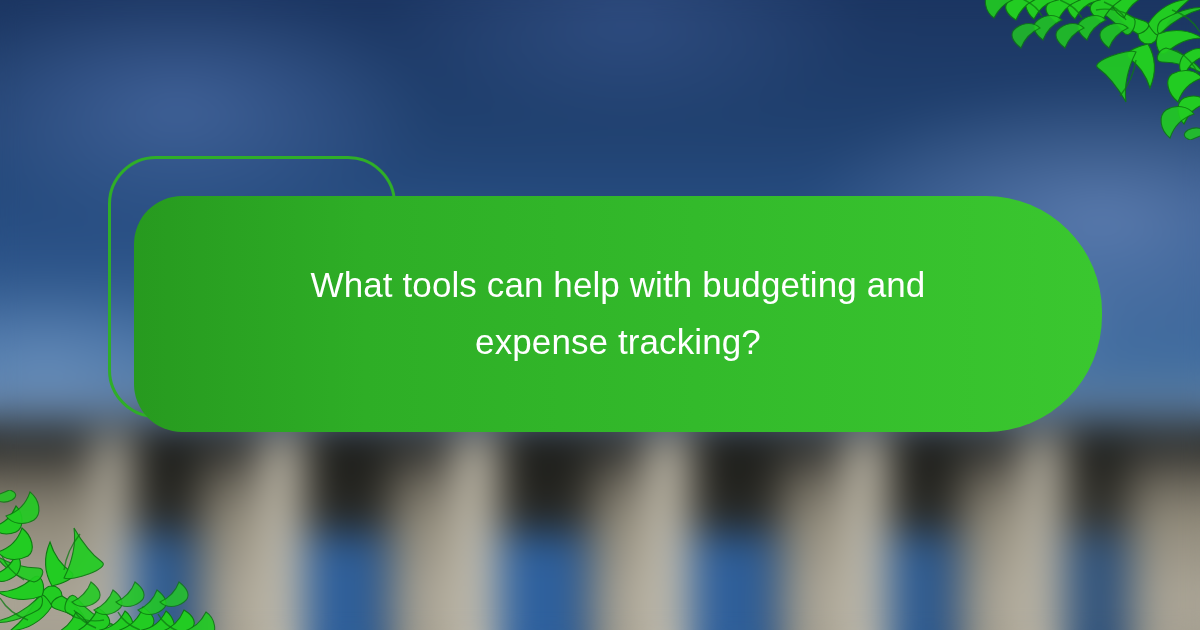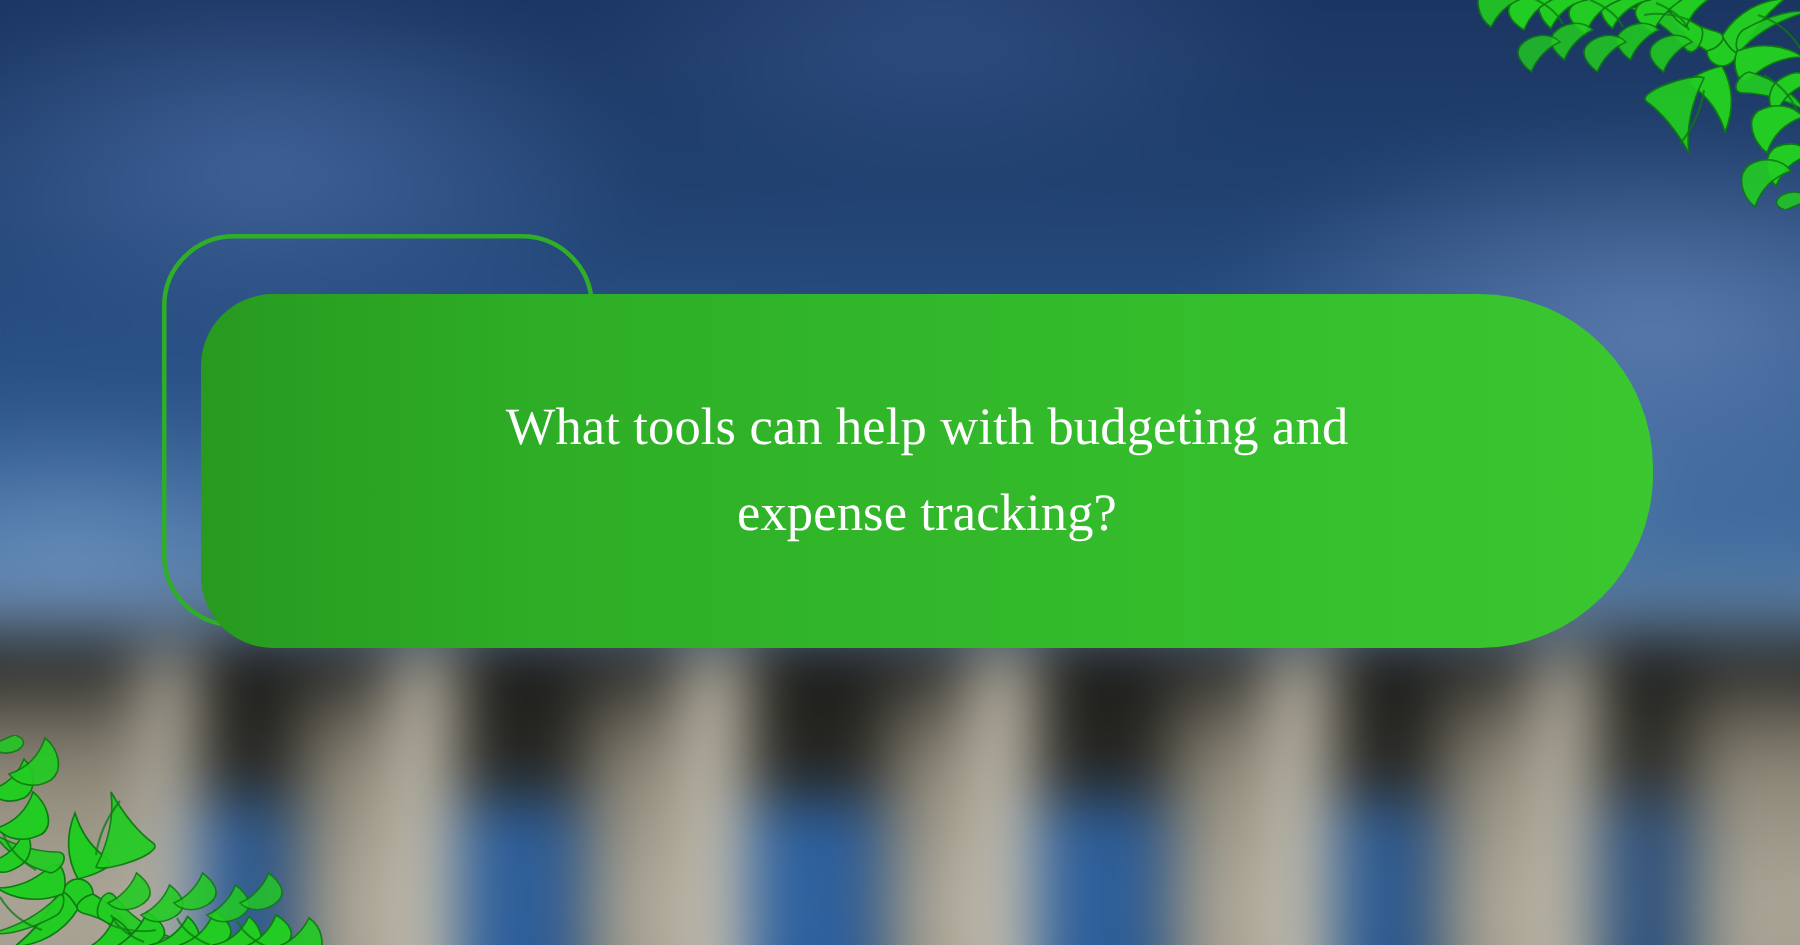--- a/index.html
+++ b/index.html
@@ -8,21 +8,20 @@
     width:1200px; height:630px;
     overflow:hidden;
     font-family:"Liberation Sans", sans-serif;
   }
 
   #stage {
     position:relative;
     width:1200px; height:630px;
     overflow:hidden;
     background:#0d1c33;
-    font-family:Liberation Serif, serif;
   }
 
   
   .bg-layer { position:absolute; inset:0; }
 
   .bg-photo {
     position:absolute;
     left:-60px; top:-60px;
     width:1320px; height:750px;
     filter: blur(18px) saturate(1.05);

